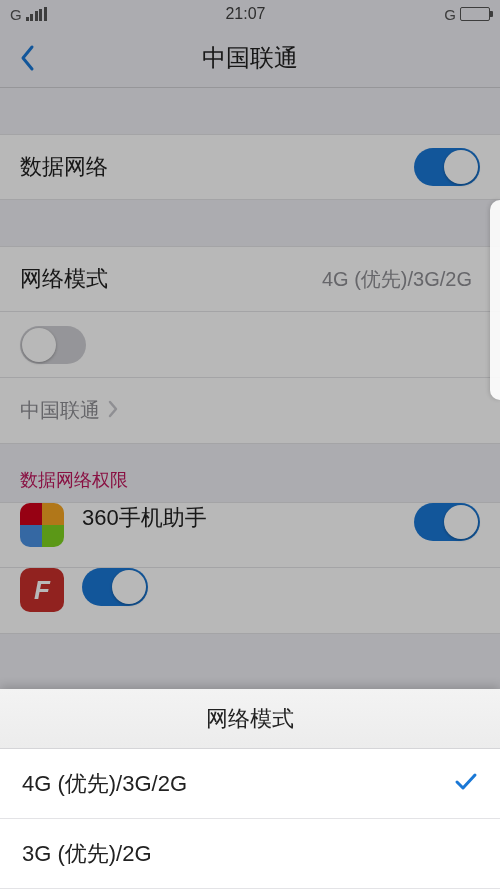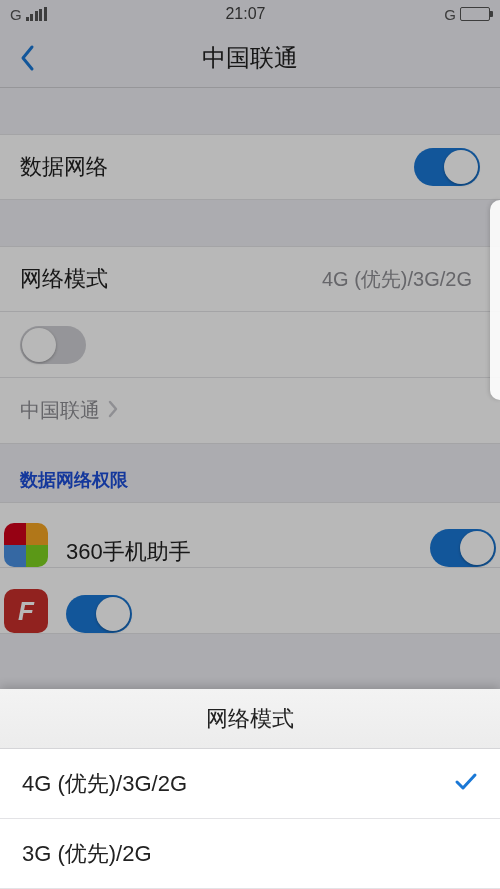--- a/index.html
+++ b/index.html
@@ -62,29 +62,28 @@
     position: relative;
   }
   .row:first-of-type { border-top: 1px solid #e3e3e6; }
   .row .label { flex: 1; }
   .row .value { color: #8e8e93; font-size: 20px; margin-right: 8px; }
   .row .chev { color: #c7c7cc; }
 
   .section-header {
     padding: 24px 20px 10px;
     font-size: 18px;
-    color: #1d4ed8;
-    font-weight: bold;
+    color: #be185d;
   }
 
   .app-row {
     background:#fff;
     min-height: 66px;
-    display:flex; align-items:flex-end;
-    padding: 0 4px;
+    display:flex; align-items:flex-start;
+    padding: 0 20px;
     border-bottom: 1px solid #e3e3e6;
     gap: 18px;
     font-size: 22px; color:#222;
   }
   .app-icon {
     width: 44px; height: 44px; border-radius: 10px; flex-shrink:0;
     display:flex; align-items:center; justify-content:center;
   }
   .app-icon.colorful {
     background: conic-gradient(#f5a623 0 90deg, #7ed321 90deg 180deg, #4a90e2 180deg 270deg, #d0021b 270deg 360deg);

